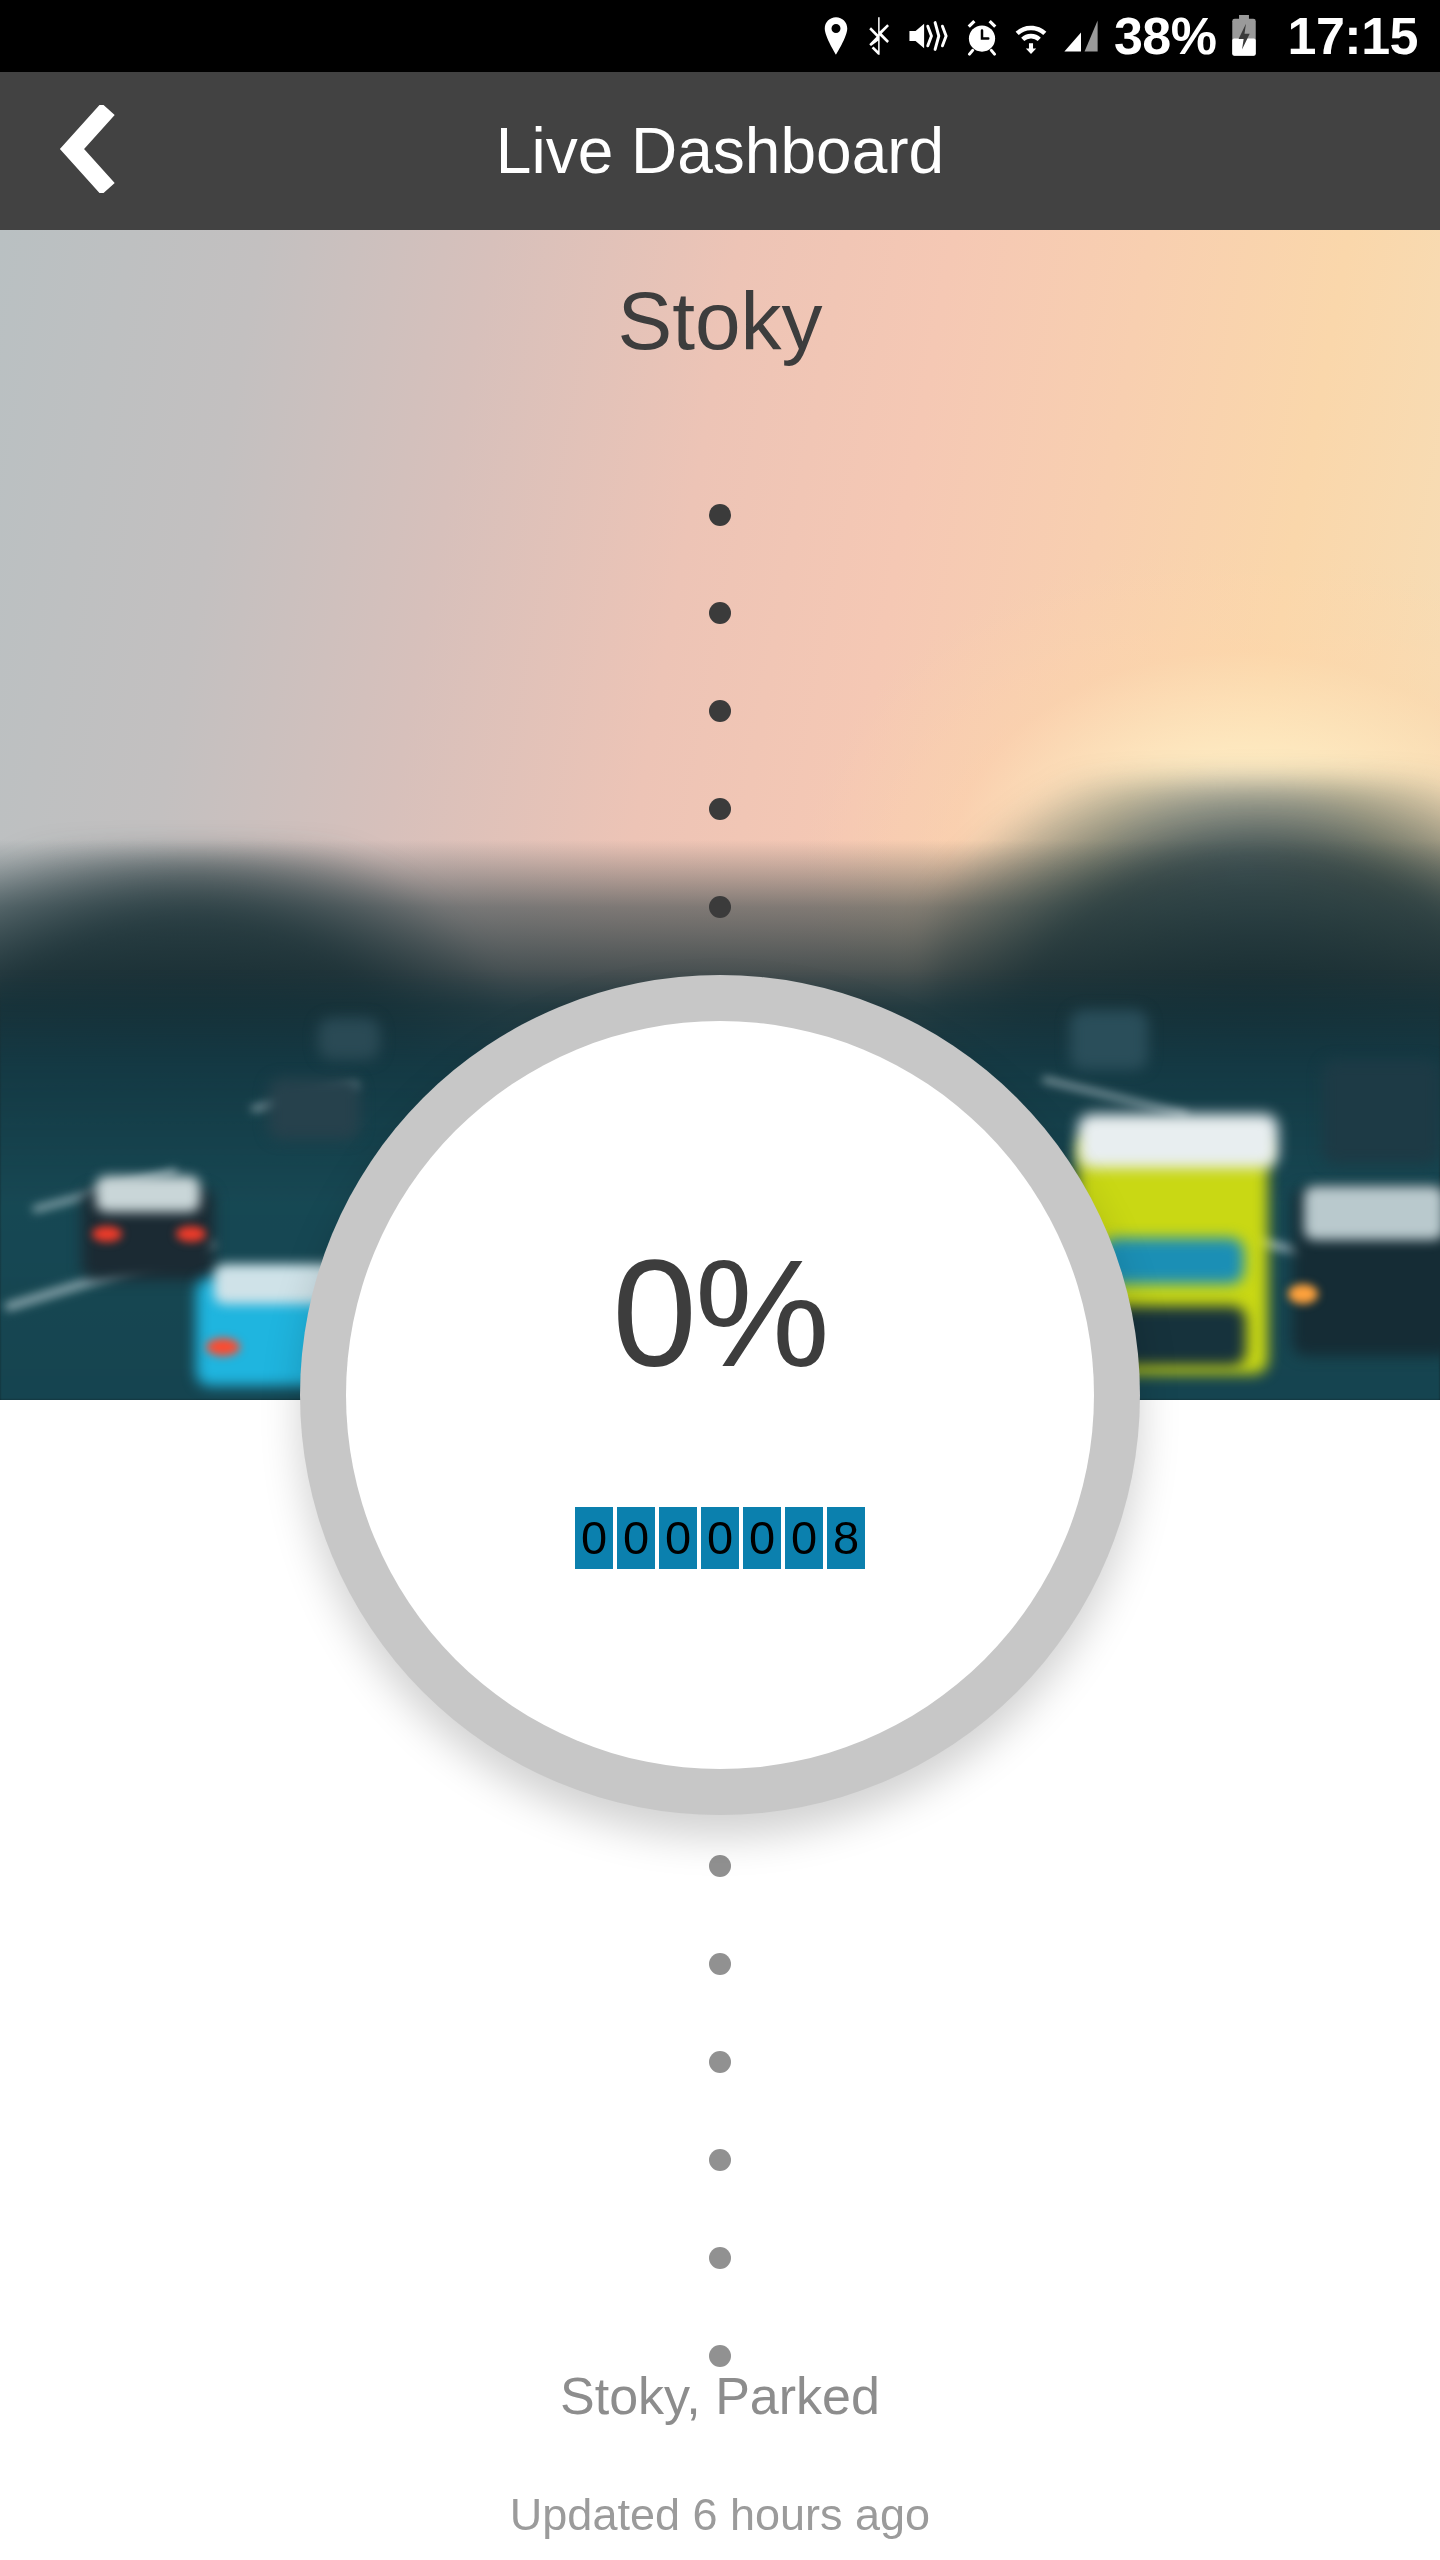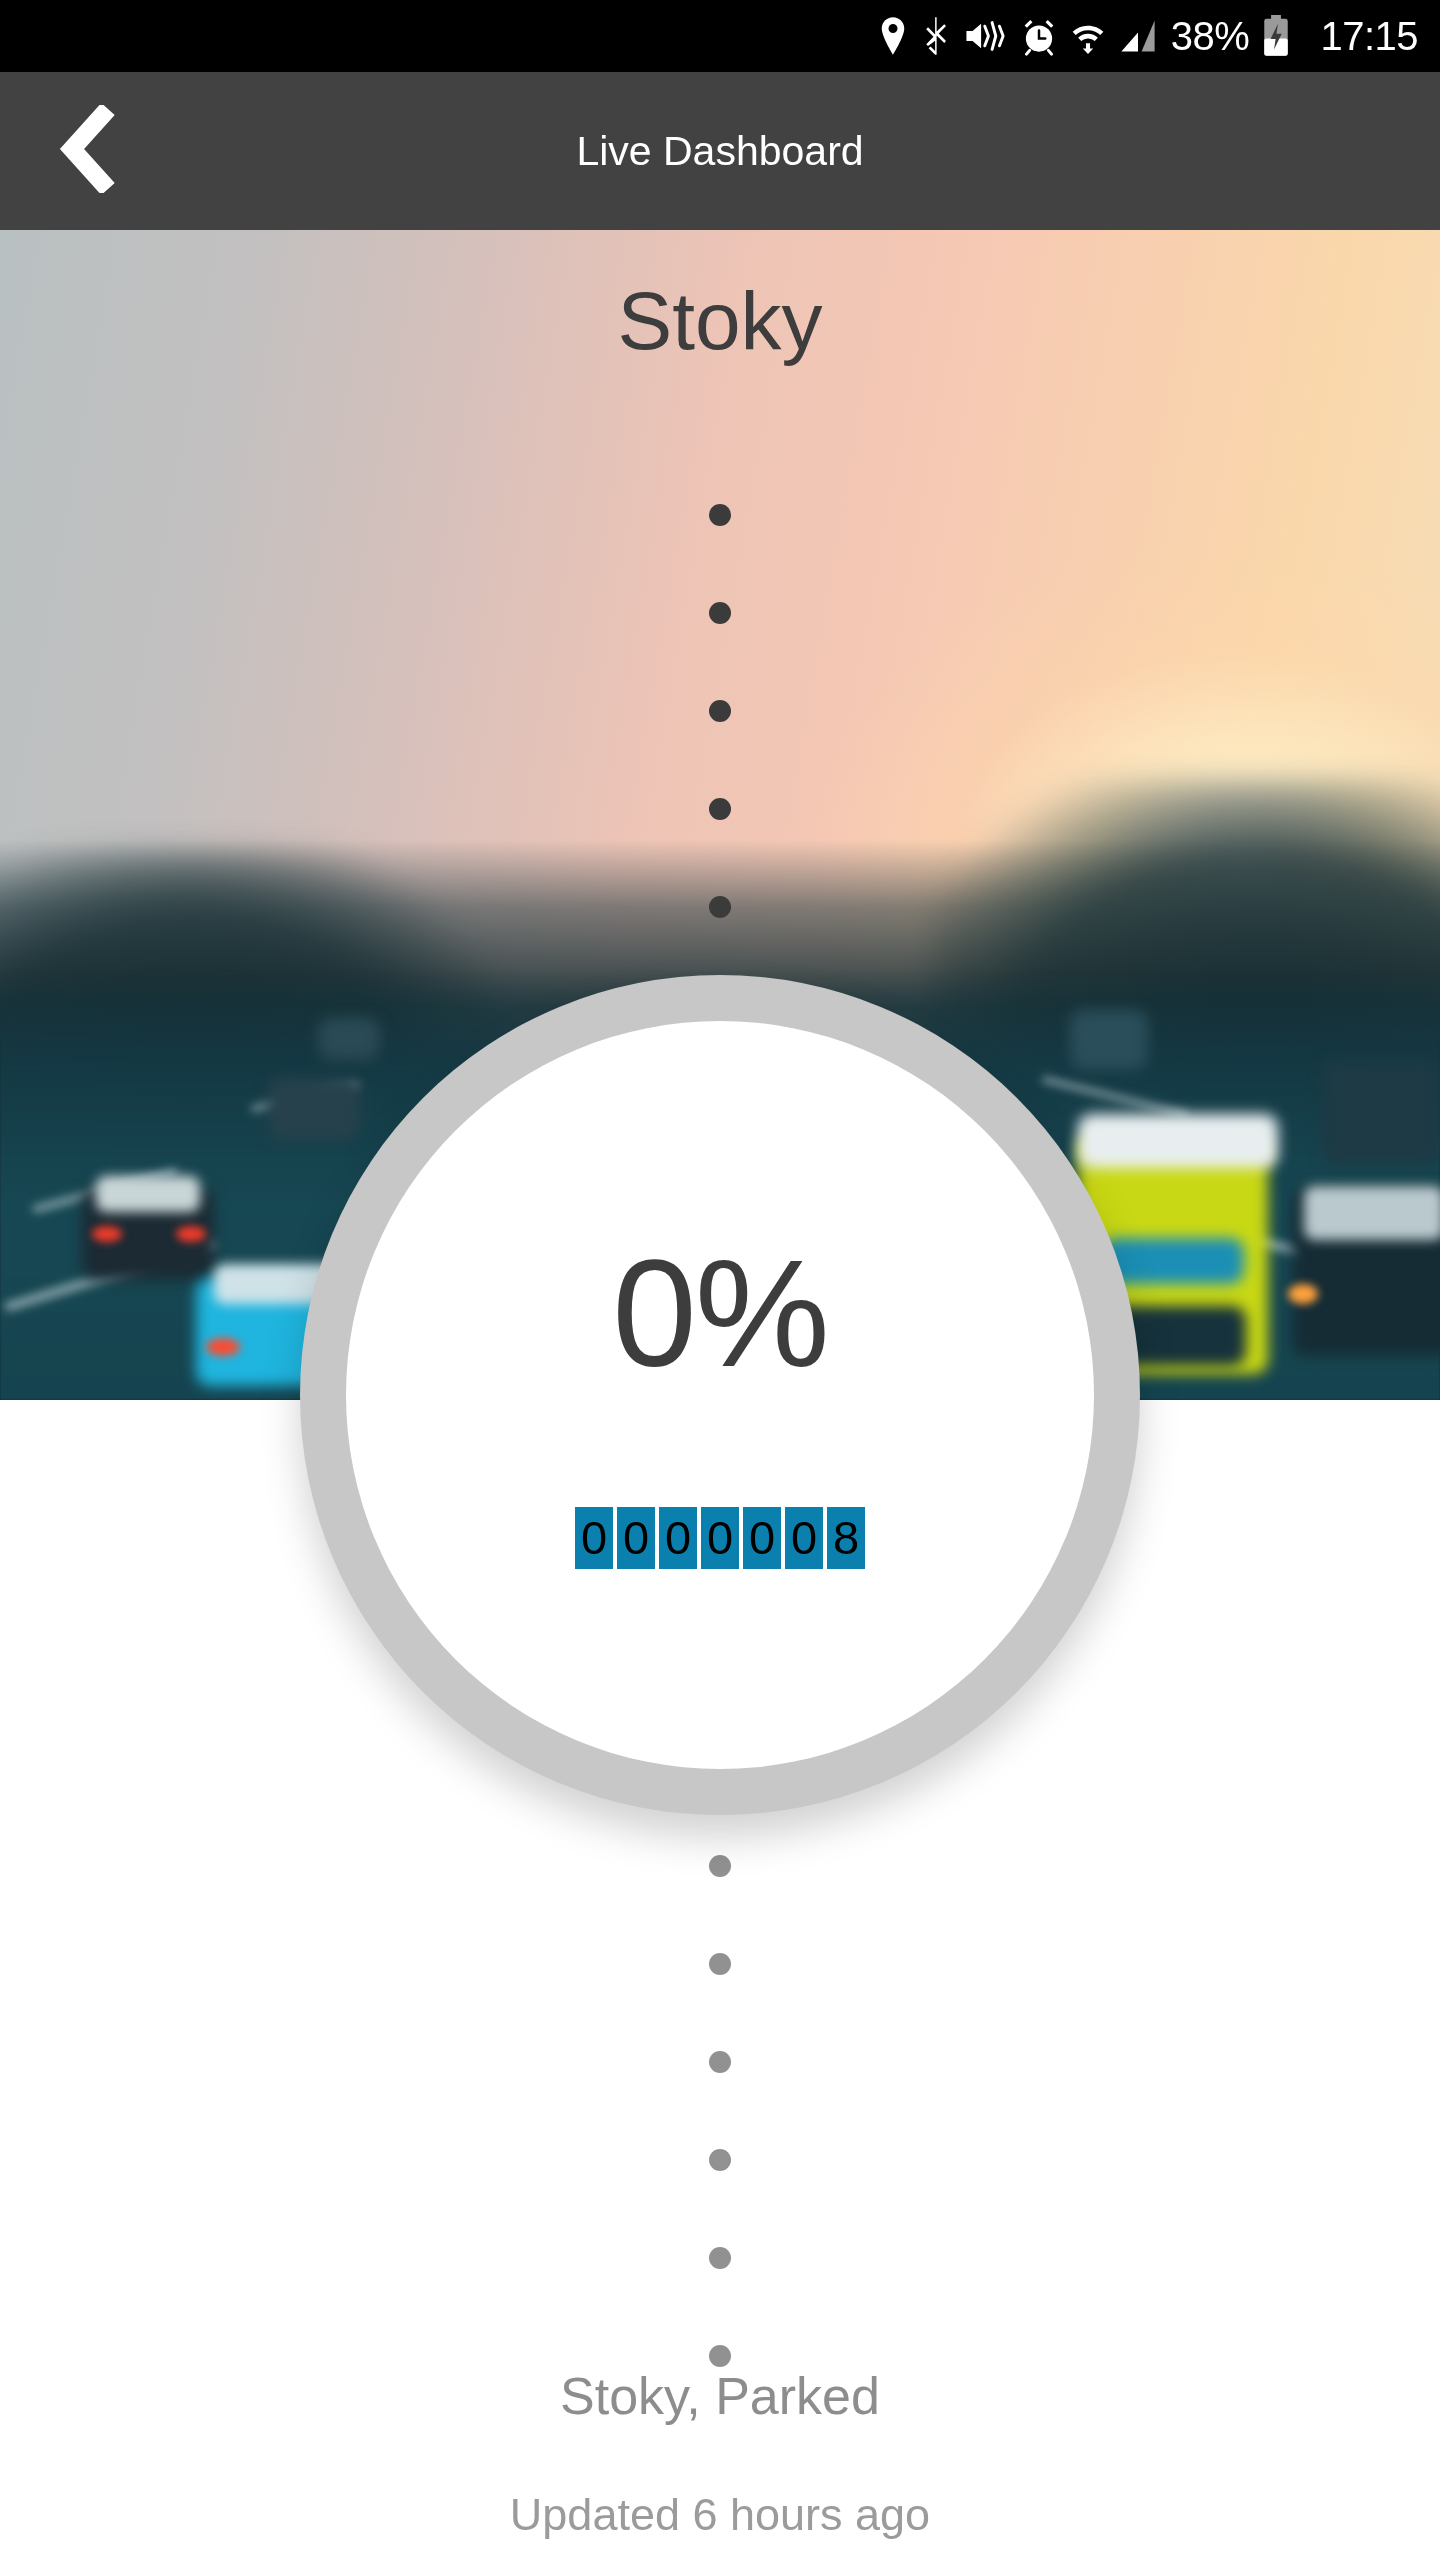--- a/index.html
+++ b/index.html
@@ -13,38 +13,38 @@
 
   
   .statusbar {
     position:absolute; top:0; left:0; width:1440px; height:72px;
     background:#000000; display:flex; align-items:center;
     justify-content:flex-end; padding-right:22px; gap:0;
   }
   .sb-icon { display:flex; align-items:center; justify-content:center;
              height:44px; margin-left:13px; }
   .sb-icon svg { display:block; }
-  .sb-text { color:#ffffff; font-size:40px; font-weight:400;
+  .sb-text { color:#ffffff; font-size:52px; font-weight:700;
              letter-spacing:-0.5px; line-height:1; }
   .sb-batt-pct { margin-left:14px; }
   .sb-clock { margin-left:30px; }
 
   
   .appbar {
     position:absolute; top:72px; left:0; width:1440px; height:158px;
     background:#424242;
   }
   .back-btn {
     position:absolute; left:32px; top:0; width:116px; height:158px;
     display:flex; align-items:center; justify-content:center;
   }
   .appbar-title {
     position:absolute; left:0; top:0; width:1440px; height:158px;
     display:flex; align-items:center; justify-content:center;
-    color:#ffffff; font-size:41px; font-weight:400;
+    color:#ffffff; font-size:64px; font-weight:400;
   }
 
   
   .hero {
     position:absolute; top:230px; left:0; width:1440px; height:1170px;
     overflow:hidden;
   }
   .hero-sky {
     position:absolute; inset:0;
     background:

